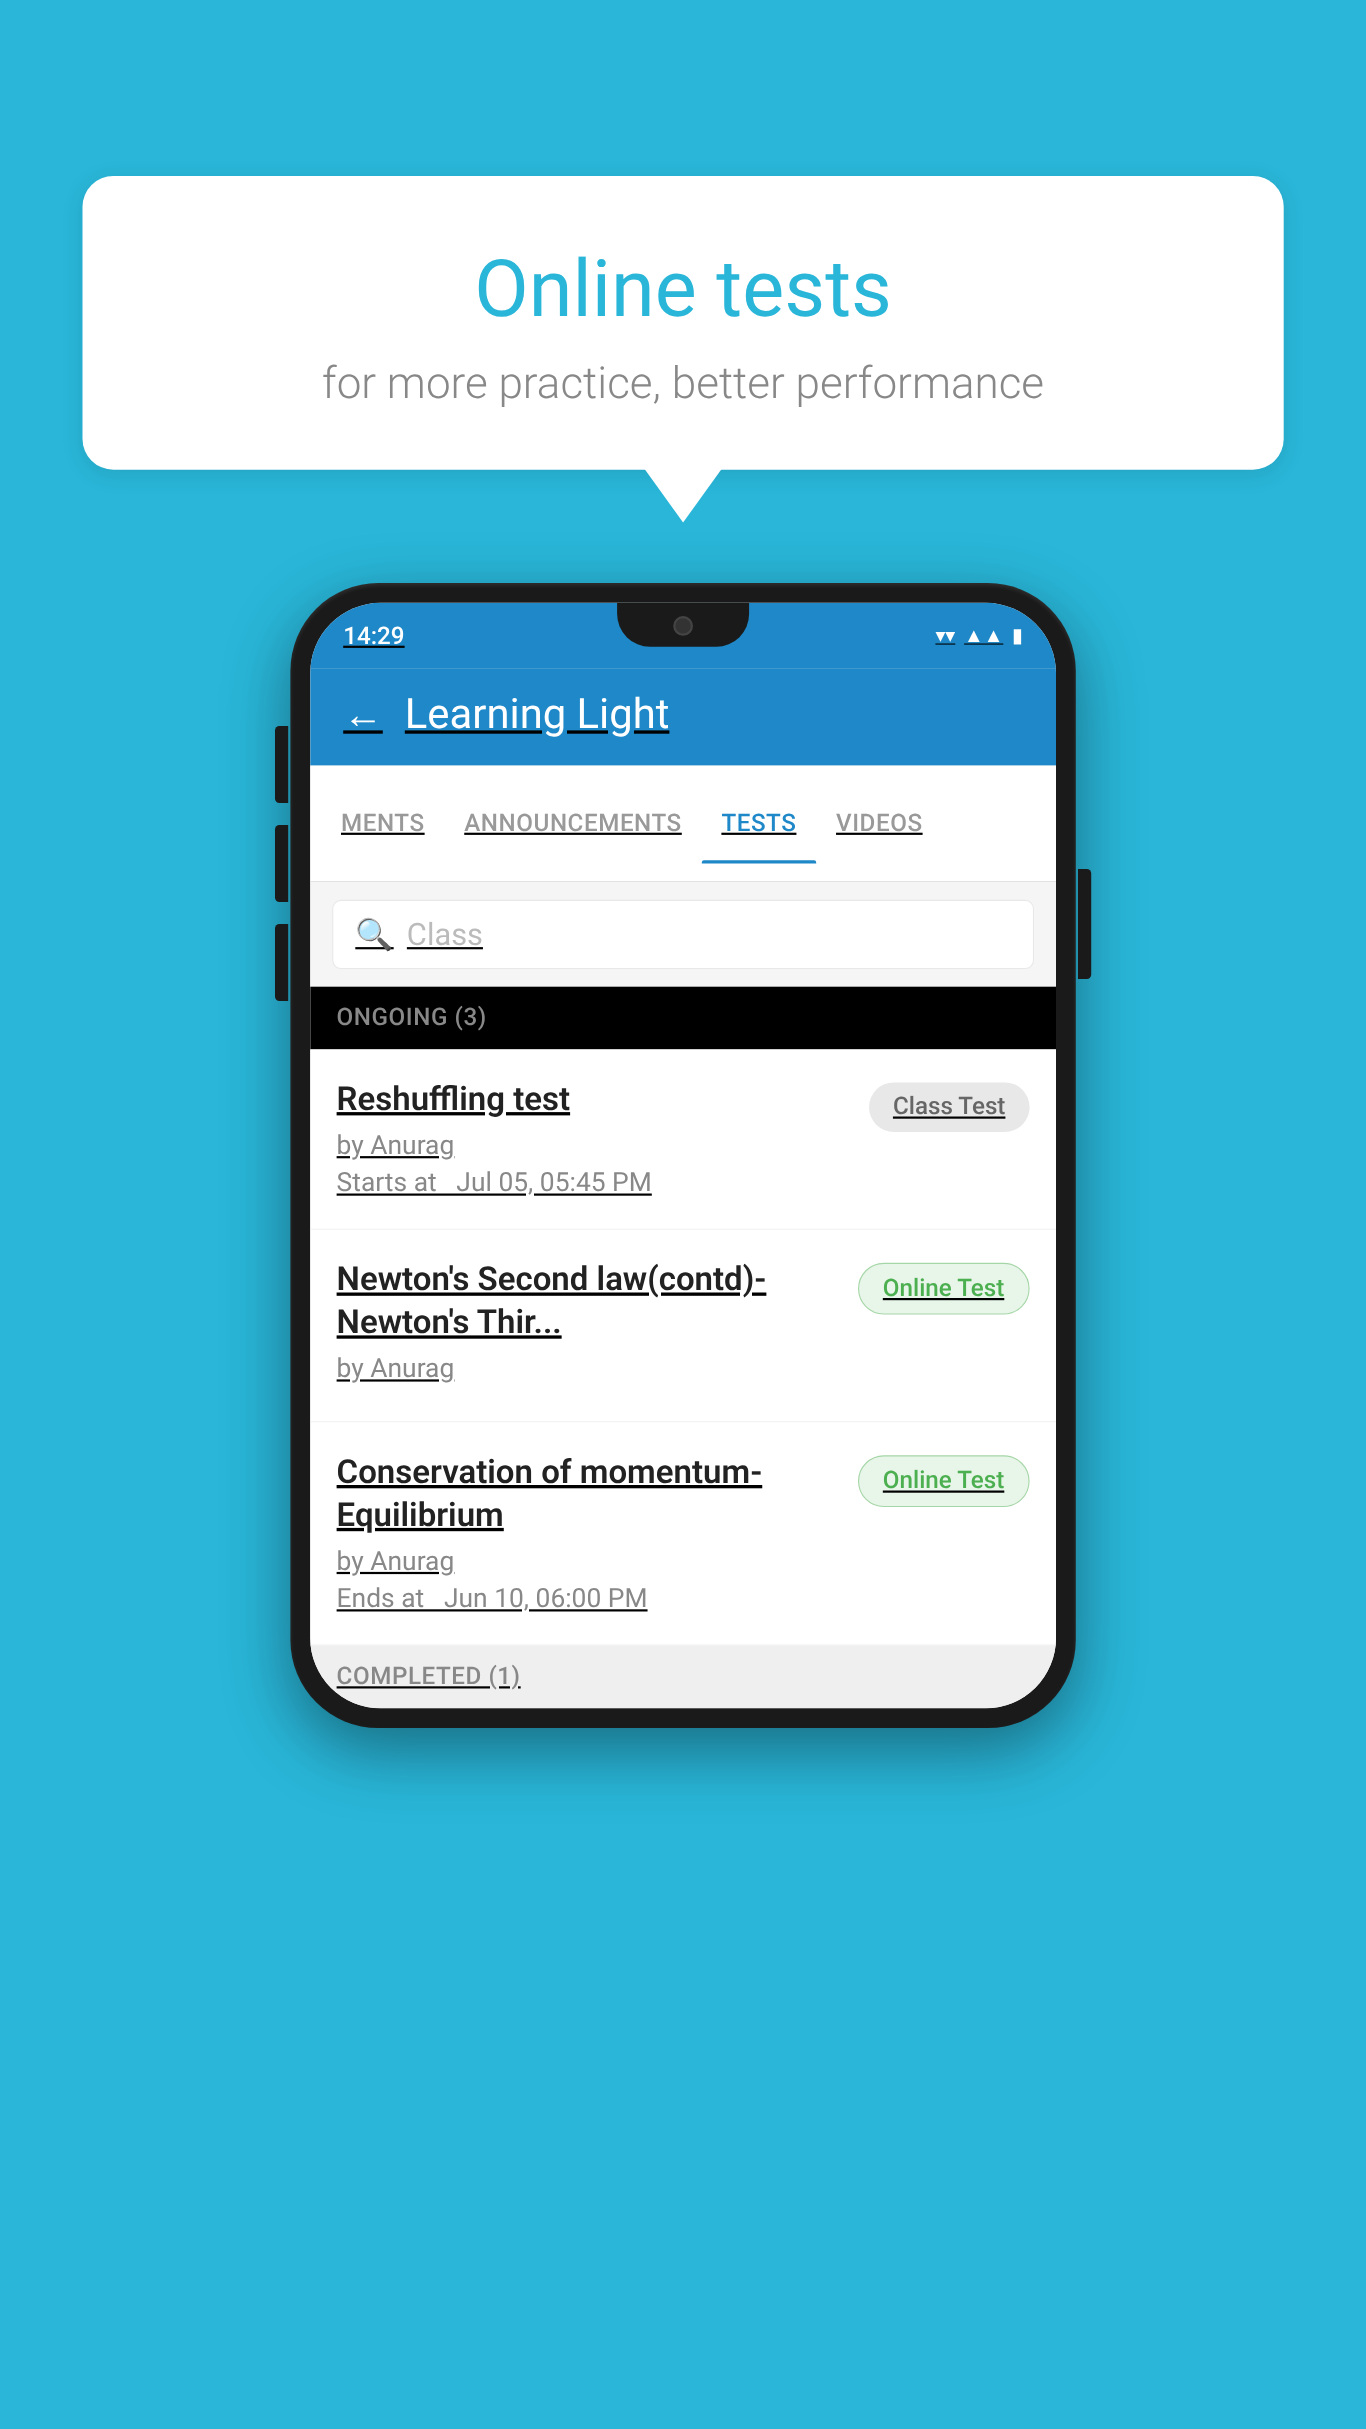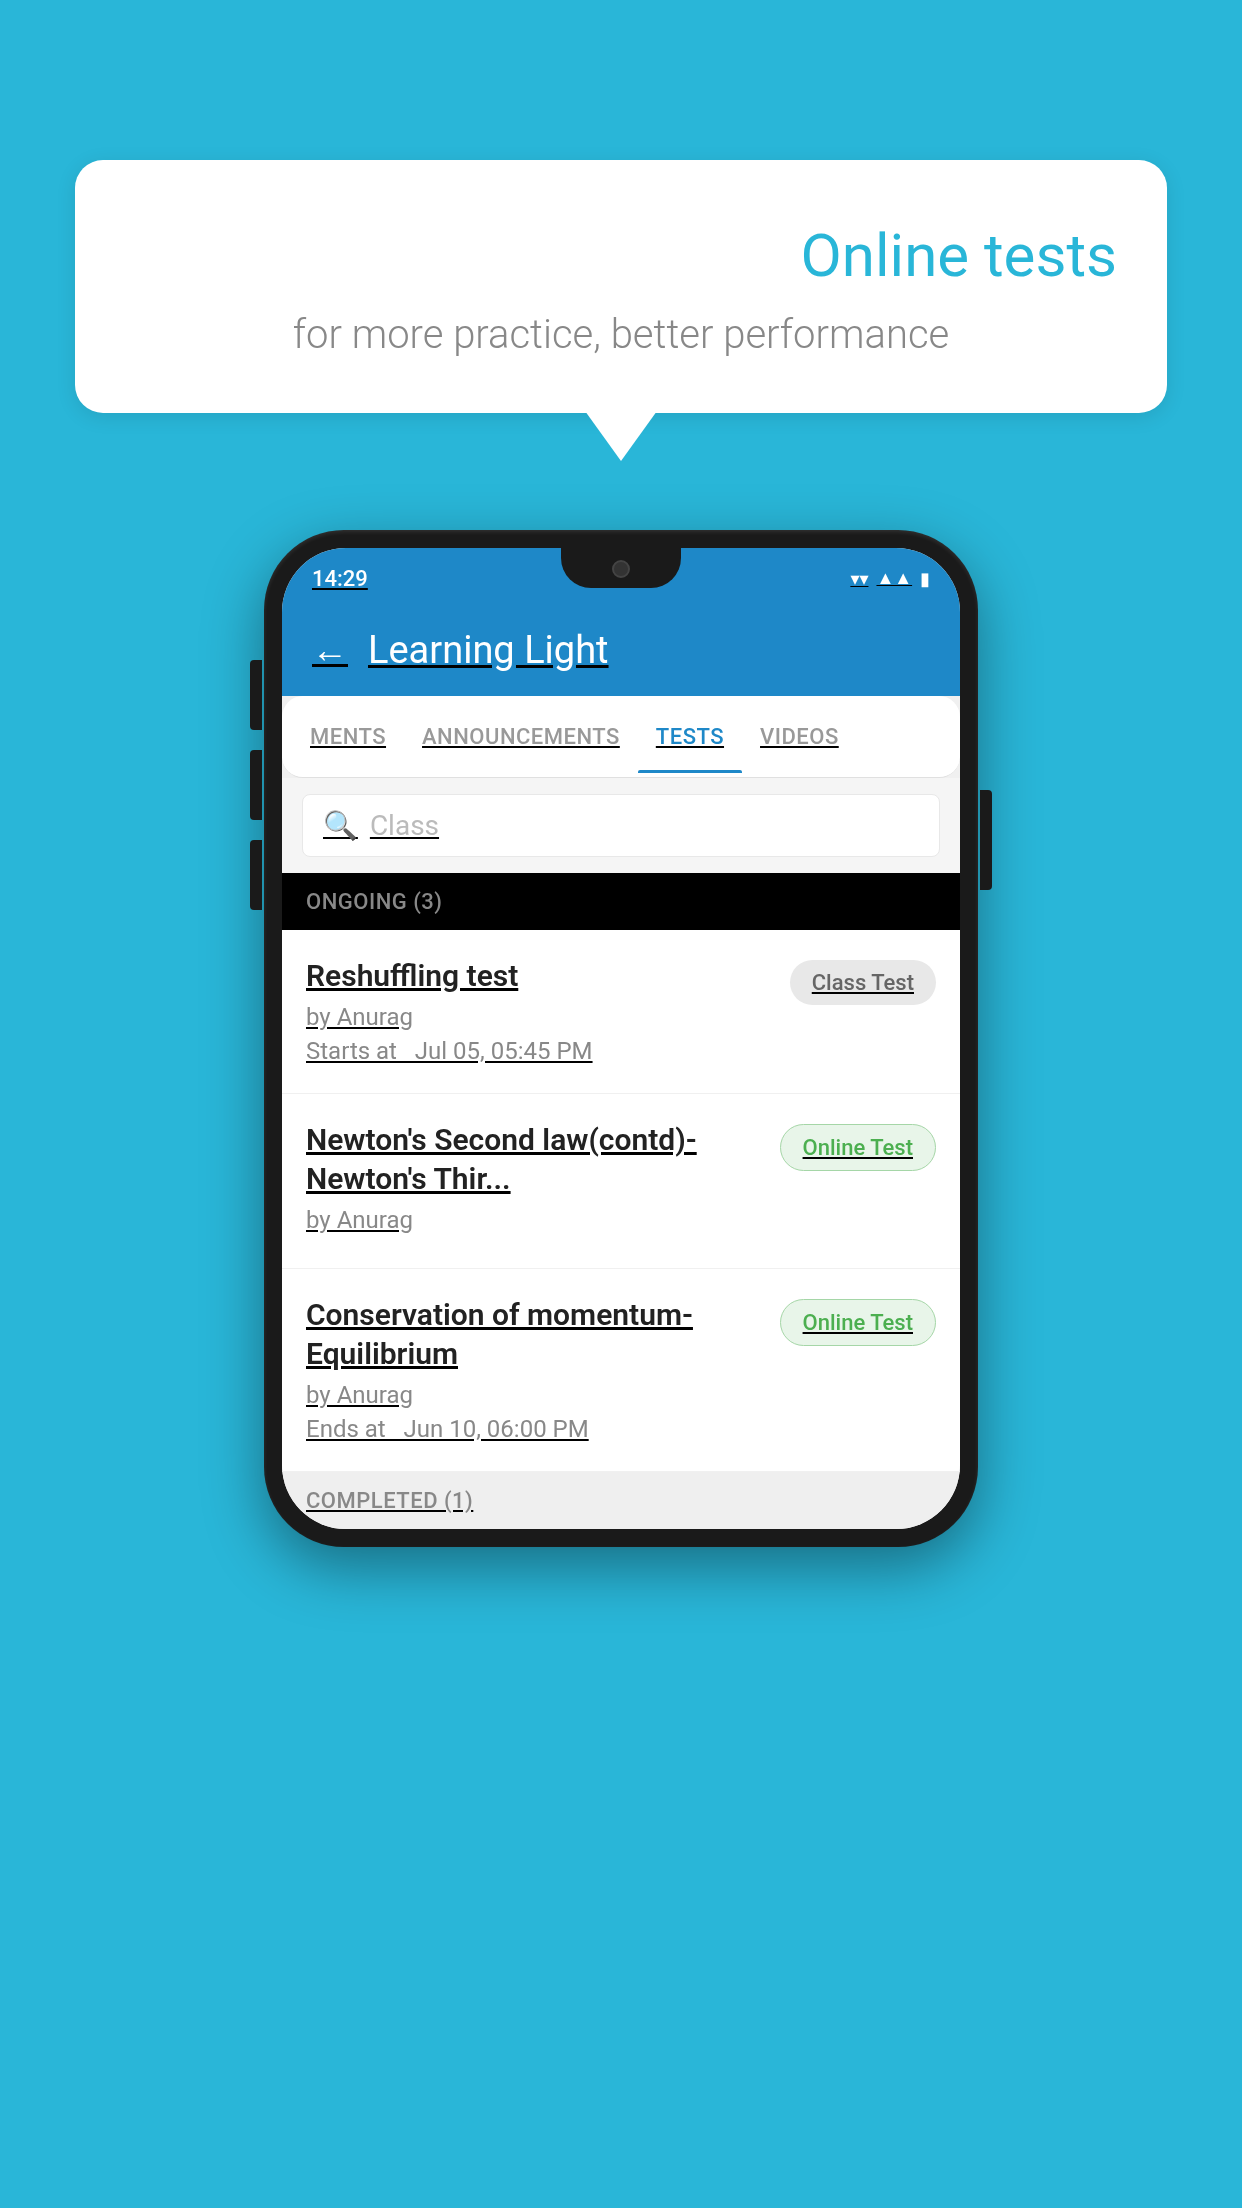--- a/index.html
+++ b/index.html
@@ -33,25 +33,24 @@
       left: 50%;
       transform: translateX(-50%);
       width: 0;
       height: 0;
       border-left: 36px solid transparent;
       border-right: 36px solid transparent;
       border-top: 50px solid white;
     }
 
     .bubble-title {
-      font-size: 60px;
+      font-size: 72px;
       color: #29B6D8;
       font-weight: 400;
       margin-bottom: 20px;
-      text-align: right;
     }
 
     .bubble-subtitle {
       font-size: 40px;
       color: #888;
       font-weight: 300;
     }
 
     
     .phone-container {
@@ -170,23 +169,22 @@
       font-size: 38px;
       font-weight: 400;
     }
 
     
     .tabs-container {
       background: white;
       display: flex;
       align-items: center;
       border-bottom: 1px solid #e0e0e0;
-      padding: 4px 10px;
+      padding: 16px 10px;
       overflow: hidden;
-      border-radius: 21px;
     }
 
     .tab {
       padding: 24px 18px;
       font-size: 22px;
       color: #999;
       font-weight: 500;
       letter-spacing: 0.5px;
       cursor: pointer;
       position: relative;

